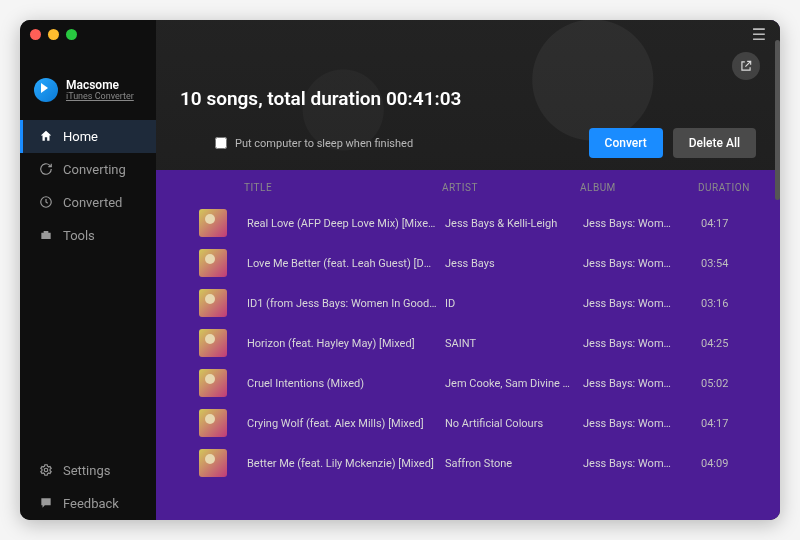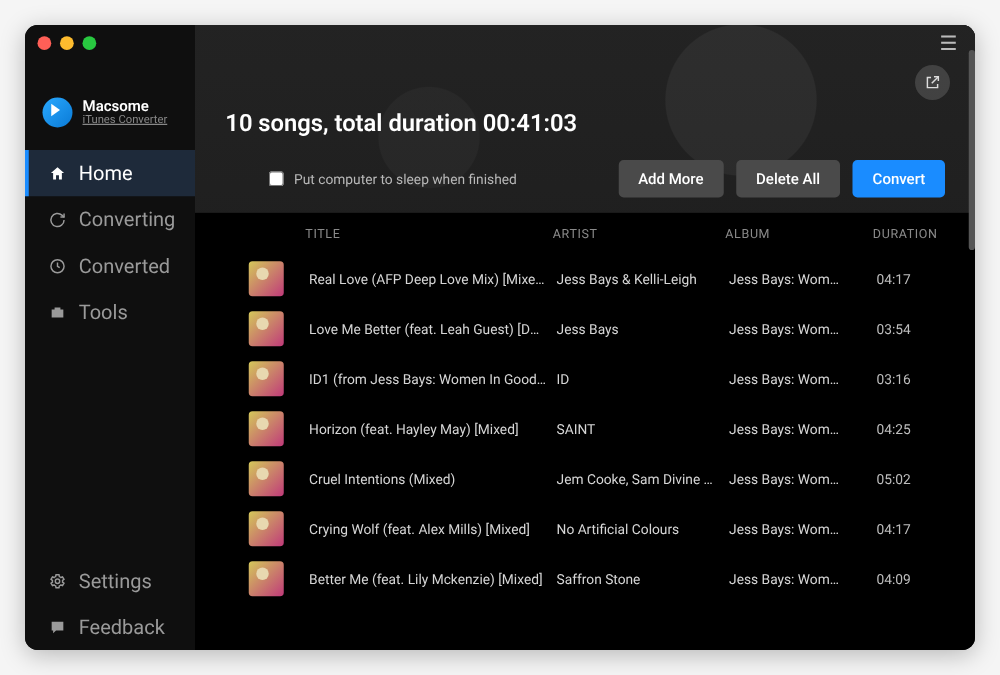--- a/index.html
+++ b/index.html
@@ -14,30 +14,30 @@
   .hamburger { color: #bbb; font-size: 16px; cursor: pointer; padding-right: 4px; }
 
   .sidebar { width: 170px; background: #0f0f0f; display: flex; flex-direction: column; padding-top: 54px; }
   .brand { display: flex; align-items: center; gap: 8px; padding: 4px 14px 18px 14px; }
   .brand-logo { width: 24px; height: 24px; border-radius: 50%; background: linear-gradient(135deg,#29a9ff,#0a7ad6); position: relative; }
   .brand-logo::after { content:""; position:absolute; left:7px; top:5px; width:0; height:0; border-left:7px solid #fff; border-top:5px solid transparent; border-bottom:5px solid transparent; }
   .brand-text .name { color: #fff; font-size: 12px; font-weight: 600; line-height: 1; }
   .brand-text .sub { color: #888; font-size: 9px; line-height: 1.2; text-decoration: underline; }
 
   .nav { display: flex; flex-direction: column; }
-  .nav-item { display: flex; align-items: center; gap: 10px; color: #9a9a9a; font-size: 16px; padding: 9px 16px; cursor: pointer; border-left: 3px solid transparent; }
+  .nav-item { display: flex; gap: 10px; color: #9a9a9a; font-size: 13px; padding: 9px 16px; cursor: pointer; border-left: 3px solid transparent; }
   .nav-item.active { background: #1e2a3a; color: #fff; border-left-color: #1a8cff; }
   .nav-item .ic { width: 14px; height: 14px; display: flex; align-items: center; justify-content: center; color: inherit; }
   .nav-item.active .ic { color:#fff; }
 
   .sidebar-bottom { margin-top: auto; }
   .account { display:flex; align-items:center; gap:10px; background:#1e2a3a; margin:10px; padding:8px 10px; border-radius:6px; color:#cfd6df; font-size:10px; line-height:1.2; }
   .avatar { width:22px; height:22px; border-radius:50%; background:#3a4a5c; display:flex; align-items:center; justify-content:center; color:#9fb2c6; }
 
-  .main { flex:1; display:flex; flex-direction:column; background:#000000; position:relative; }
+  .main { flex:1; display:flex; flex-direction:column; background:#4c1d95; position:relative; }
   .hero { height:150px; background:#2e2e2e; position:relative; padding:28px 24px 0 24px; display:flex; flex-direction:column; justify-content:flex-end; }
   .hero::before { content:""; position:absolute; inset:0; background:
       radial-gradient(circle at 70% 40%, rgba(255,255,255,0.05) 0 60px, transparent 61px),
       radial-gradient(circle at 30% 60%, rgba(255,255,255,0.03) 0 40px, transparent 41px),
       linear-gradient(rgba(30,30,30,0.7), rgba(30,30,30,0.9));
   }
   .hero h1 { position:relative; color:#fff; font-size:19px; font-weight:600; margin-bottom:18px; }
   .hero-row { position:relative; display:flex; align-items:center; justify-content:space-between; padding-bottom:12px; }
   .sleep { display:flex; align-items:center; gap:8px; color:#b8b8b8; font-size:11px;padding-left:35px; }
   .sleep input { width:12px; height:12px; accent-color:#555; }
@@ -147,23 +147,22 @@
             <path d="M19 14v5H5V5h5"></path>
           </svg>
       </div>
       <h1>10 songs, total duration 00:41:03</h1>
       <div class="hero-row">
         <label class="sleep">
           <input type="checkbox" style="">
           <span>Put computer to sleep when finished</span>
         </label>
         <div class="btns">
-          <button class="btn">Add More</button>
+          <button class="btn primary">Convert</button>
           <button class="btn">Delete All</button>
-          <button class="btn primary">Convert</button>
         </div>
       </div>
     </div>
 
     <div class="table-wrap">
       <div class="table-head">
         <div></div>
         <div>TITLE</div>
         <div>ARTIST</div>
         <div>ALBUM</div>

